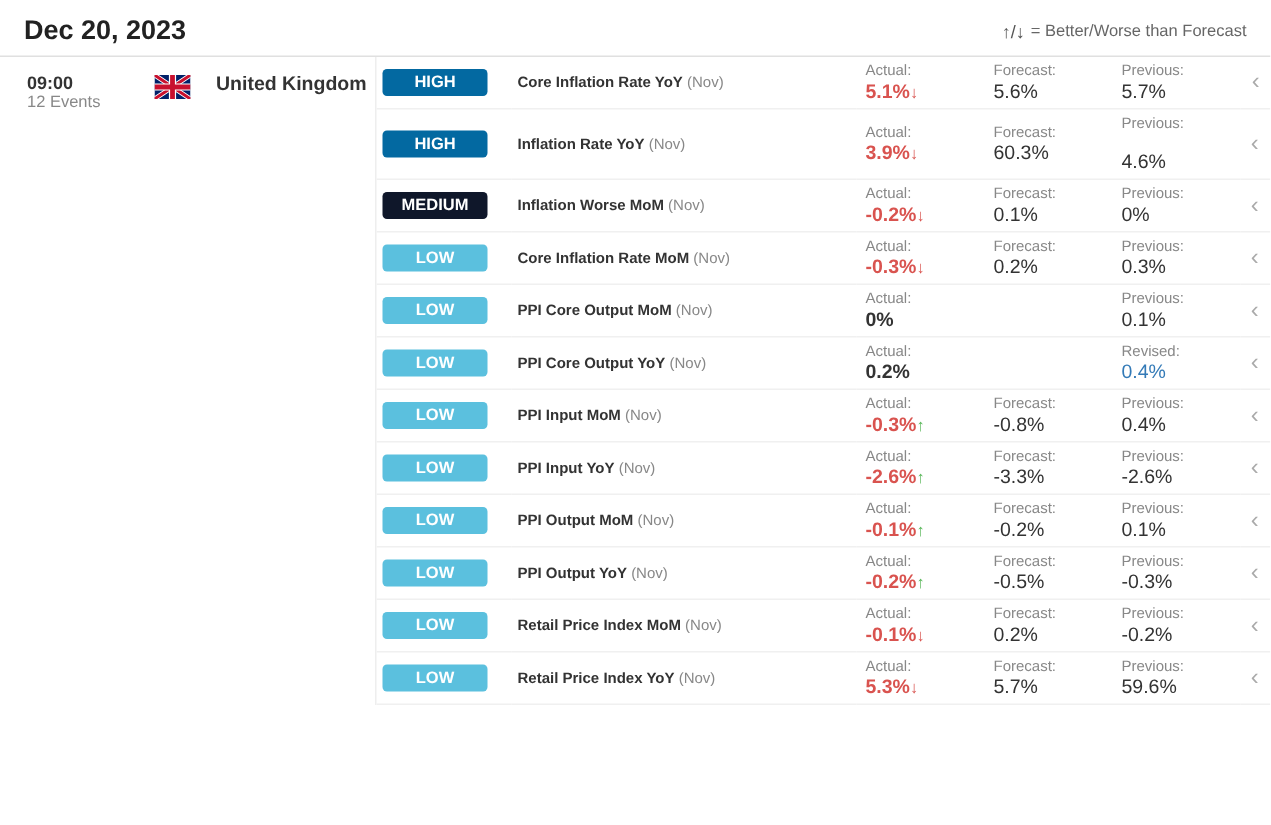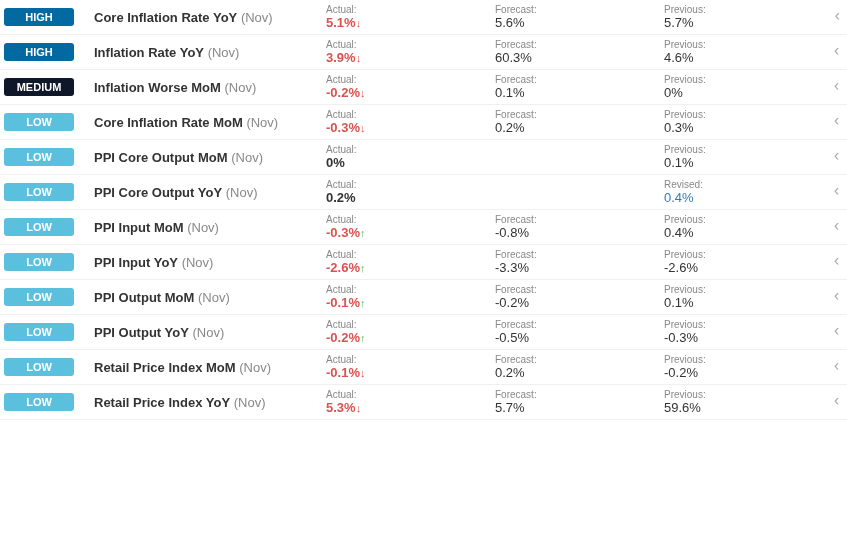--- a/index.html
+++ b/index.html
@@ -93,21 +93,21 @@
       font-weight: bold;
       color: #fff;
       text-align: center;
       min-width: 70px;
     }
     .badge-high { background: #0369a1; }
     .badge-medium { background: #0f172a; }
     .badge-low { background: #5bc0de; }
     .event-name-cell {
       width: 230px;
-      font-size: 13px;
+      font-size: 10px;
       color: #333;
       padding-left: 8px;
     }
     .chevron-cell {
       width: 20px;
       color: #aaa;
       text-align: center;
       font-size: 12px;
       cursor: pointer;
     }
@@ -117,23 +117,47 @@
       padding-left: 10px;
       border-right: 1px solid #eee;
       min-width: 240px;
     }
   </style>
 </head>
 <body>
 
 <div>
 
+  <div class="header">
+    <div class="header-date">Dec 20, 2023</div>
+    <div class="header-legend">
+      <span class="legend-arrows">↑/↓</span>
+      <span>= Better/Worse than Forecast</span>
+    </div>
+  </div>
 
   <div class="main-row">
 
+    <div class="left-section">
+      <div class="time-col">
+        <div class="time">09:00</div>
+        <div class="events">12 Events</div>
+      </div>
+      <div class="flag-col">
+
+        <svg width="24" height="16" viewBox="0 0 60 40" xmlns="http://www.w3.org/2000/svg">
+          <rect width="60" height="40" fill="#012169"></rect>
+          <path d="M0,0 L60,40 M60,0 L0,40" stroke="#fff" stroke-width="8"></path>
+          <path d="M0,0 L60,40 M60,0 L0,40" stroke="#C8102E" stroke-width="5"></path>
+          <path d="M30,0 L30,40 M0,20 L60,20" stroke="#fff" stroke-width="12"></path>
+          <path d="M30,0 L30,40 M0,20 L60,20" stroke="#C8102E" stroke-width="8"></path>
+        </svg>
+      </div>
+      <div class="country-col">United Kingdom</div>
+    </div>
 
     <div style="flex:1; overflow:hidden;">
       <table class="events-table">
         <tbody id="events-tbody">
         <tr>
               <td class="badge-cell"><span class="badge badge-high">HIGH</span></td>
               <td class="event-name-cell"><span style="font-weight:bold;">Core Inflation Rate YoY</span> <span style="color:#888;">(Nov)</span></td>
               <td style="min-width: 75px; padding: 4px 6px;">
                 <div style="font-size:10px;color:#888;">Actual:</div>
                 <div style="font-weight:bold;color:#d9534f;font-size:13px;">5.1%<span style="color:#d9534f;font-size:11px;">↓</span></div>
@@ -154,21 +178,21 @@
               <td style="min-width: 75px; padding: 4px 6px;">
                 <div style="font-size:10px;color:#888;">Actual:</div>
                 <div style="font-weight:bold;color:#d9534f;font-size:13px;">3.9%<span style="color:#d9534f;font-size:11px;">↓</span></div>
               </td>
               <td style="min-width: 75px; padding: 4px 6px;">
                 <div style="font-size:10px;color:#888;">Forecast:</div>
                 <div style="font-size:13px;color:#333;">60.3%</div>
               </td>
               <td style="min-width: 75px; padding: 4px 6px;">
                 <div style="font-size:10px;color:#888;">Previous:</div>
-                <div style="font-size:13px;color:#333;">4.6%</div>
+                <div style="font-size:13px;color:#333;margin-top:12px;">4.6%</div>
               </td>
               <td class="chevron-cell" style="transform: rotate(90deg); display: table-cell;"><span style="color:#aaa;font-size:16px;display:inline-block;transform:rotate(90deg);">›</span></td>
             </tr>
             <tr>
               <td class="badge-cell"><span class="badge badge-medium">MEDIUM</span></td>
               <td class="event-name-cell"><span style="font-weight:bold;">Inflation Worse MoM</span> <span style="color:#888;">(Nov)</span></td>
               <td style="min-width: 75px; padding: 4px 6px;">
                 <div style="font-size:10px;color:#888;">Actual:</div>
                 <div style="font-weight:bold;color:#d9534f;font-size:13px;">-0.2%<span style="color:#d9534f;font-size:11px;">↓</span></div>
               </td>

